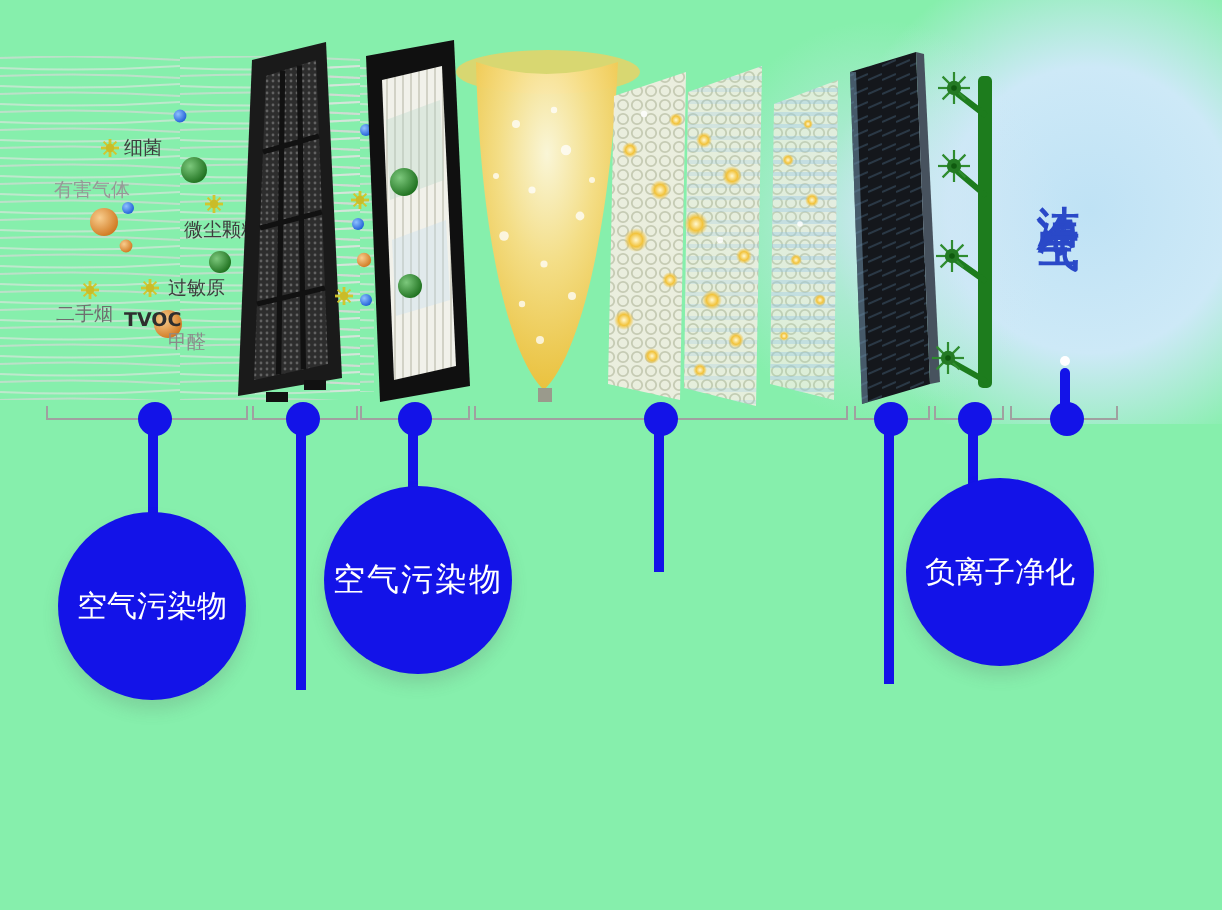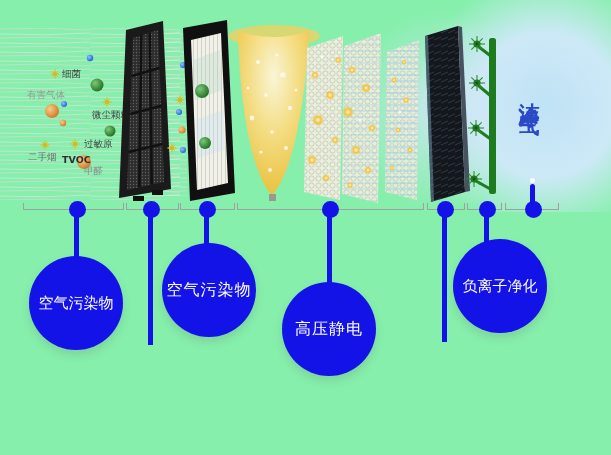--- a/index.html
+++ b/index.html
@@ -278,22 +278,19 @@
   
   <div class="callout small-text" style="left:29px;top:256px;">
       <span>空气污染物</span>
     </div>
 
 
   <div class="callout" style="left:162px;top:243px;">
       <span>空气污染物</span>
     </div>
 
-  <div class="callout" style="left:282px;top:282px;">
-      <span>高压静电</span>
-    </div>
 
 
   <div class="callout small-text" style="left:453px;top:239px;">
       <span>负离子净化</span>
     </div>
 
 </div>
 
 </body></html>

